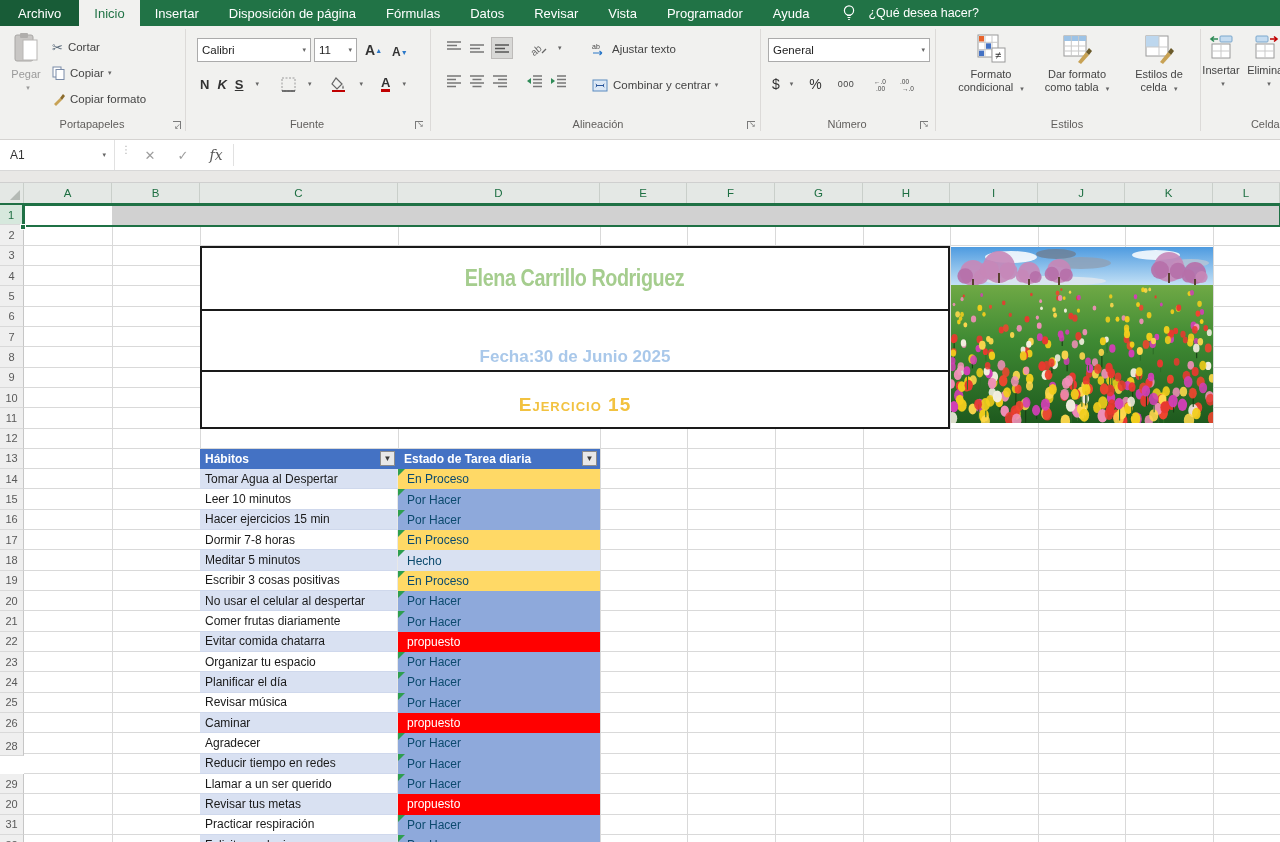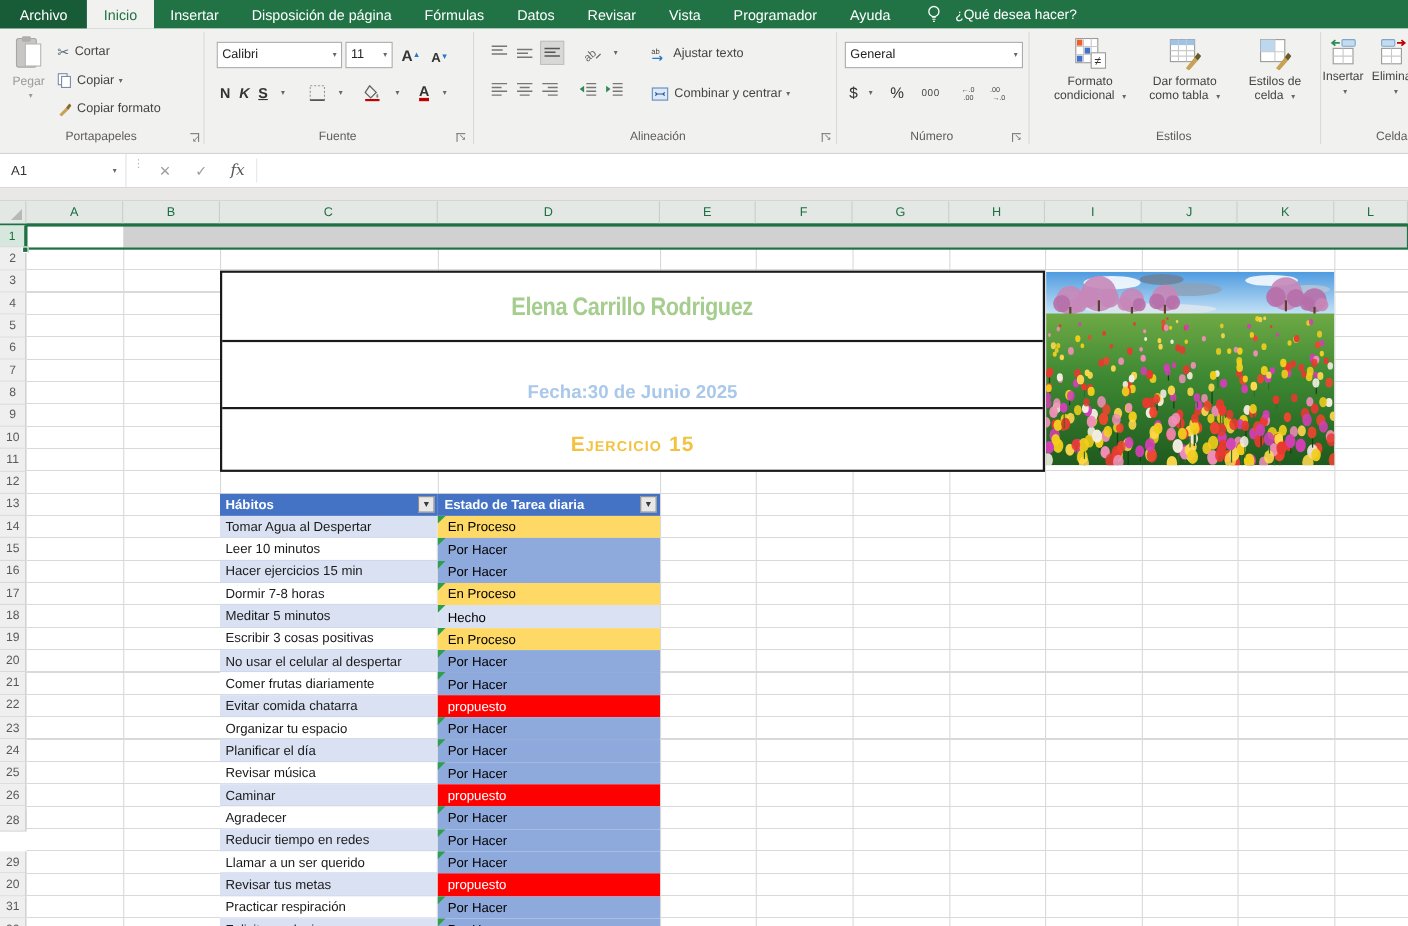--- a/index.html
+++ b/index.html
@@ -66,21 +66,21 @@
   .tsec{position:absolute;left:0;width:746px;display:flex;justify-content:center;}
   .tdivider{position:absolute;left:0;width:746px;height:2px;background:#1A1A1A;}
   .t-name{font-size:23px;font-weight:bold;color:#A5CD8E;letter-spacing:-.5px;transform:scaleX(.86);white-space:nowrap;}
   .t-date{font-size:17px;font-weight:bold;color:#A9C8EA;}
   .t-ex{font-size:19px;font-weight:bold;color:#F2C240;font-variant:small-caps;letter-spacing:1px;}
 
   
   .htable{position:absolute;left:176px;top:243.8px;width:400px;}
   .hrow{position:absolute;left:0;width:400px;height:20.32px;}
   .hcell{position:absolute;left:0;top:0;width:198px;height:100%;font-size:12px;color:#1A1A1A;display:flex;align-items:center;padding-left:5px;border-bottom:1px solid #CFD8EC;border-right:1px solid #E8E8E8;}
-  .scell{position:absolute;left:198px;top:0;width:202px;height:100%;font-size:12px;color:#000000;display:flex;align-items:center;padding-left:9px;position:absolute;}
+  .scell{position:absolute;left:198px;top:0;width:202px;height:100%;font-size:12px;color:#0c4a6e;display:flex;align-items:center;padding-left:9px;position:absolute;}
   .scell .tri{position:absolute;left:0;top:0;width:0;height:0;border-top:7px solid #2E9E4F;border-right:7px solid transparent;}
   .thead .hcell,.thead .scell{background:#4472C4;color:#fff;font-weight:bold;border:none;}
   .fbtn2{position:absolute;right:3px;top:2.5px;width:15px;height:15px;background:#E8E8E8;border:1px solid #8C8C8C;color:#3A3A3A;font-size:8px;display:flex;align-items:center;justify-content:center;}
 
   .flowerimg{position:absolute;left:927px;top:42px;width:262px;height:176px;}
 
   .icsvg{display:block;}
 </style>
 </head>
 <body>
@@ -408,21 +408,21 @@
 
     <div class="titleblock">
       <div class="tsec" style="top:0;height:61px;align-items:center;">
         <span class="t-name">Elena Carrillo Rodriguez</span>
       </div>
       <div class="tdivider" style="top:61px;"></div>
       <div class="tsec" style="top:63px;height:56px;align-items:flex-end;">
         <span class="t-date">Fecha:30 de Junio 2025</span>
       </div>
       <div class="tdivider" style="top:122px;"></div>
-      <div class="tsec" style="top:132px;height:51px;align-items:center;">
+      <div class="tsec" style="top:117px;height:51px;align-items:flex-end;">
         <span class="t-ex">Ejercicio 15</span>
       </div>
     </div>
 
     <svg class="flowerimg" id="flowerimg" viewBox="0 0 262 176" preserveAspectRatio="none">
       <defs>
         <linearGradient id="skyg" x1="0" y1="0" x2="0" y2="1">
             <stop offset="0" stop-color="#4E9BE0"></stop>
             <stop offset="1" stop-color="#CFE8F8"></stop>
           </linearGradient>

